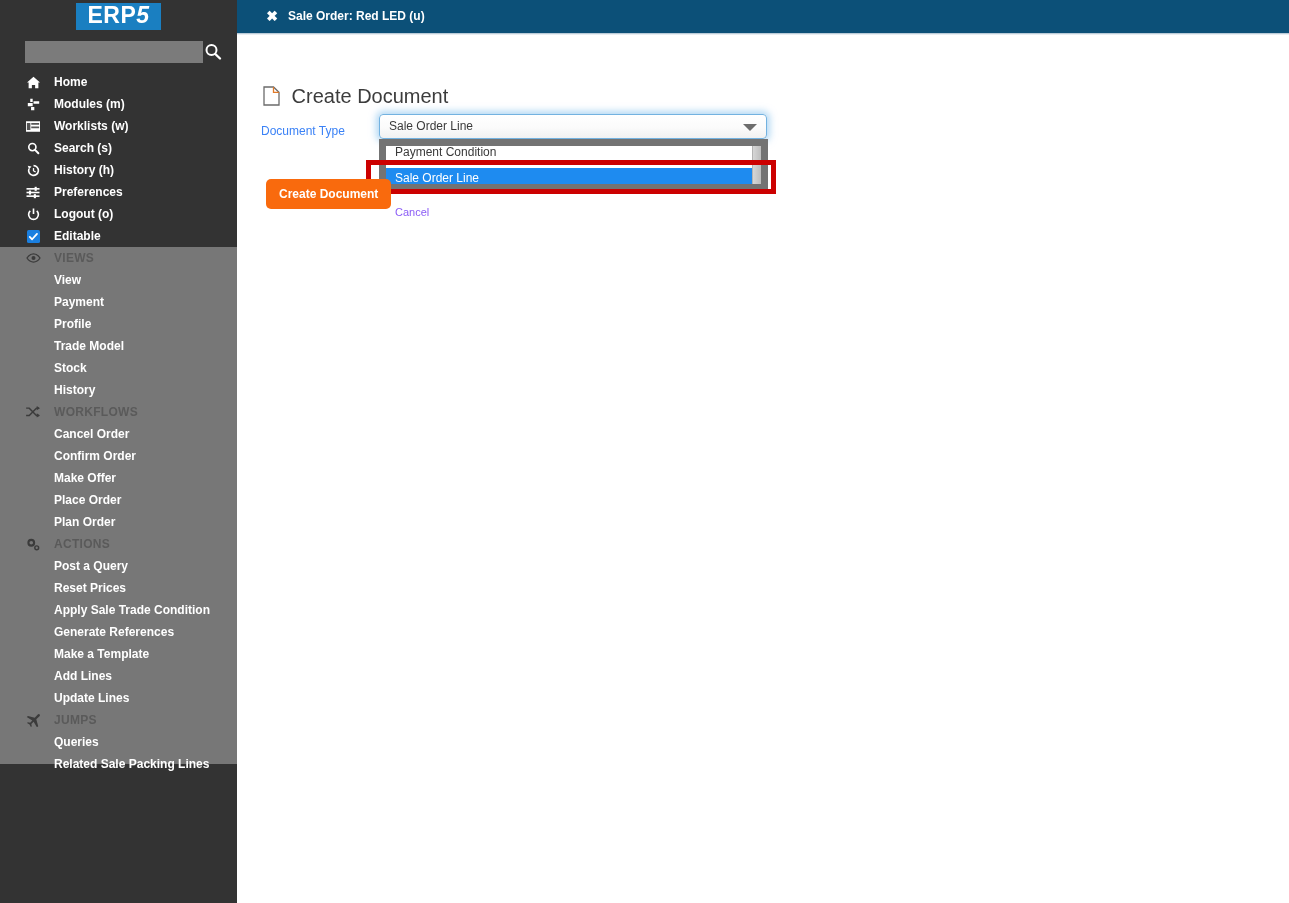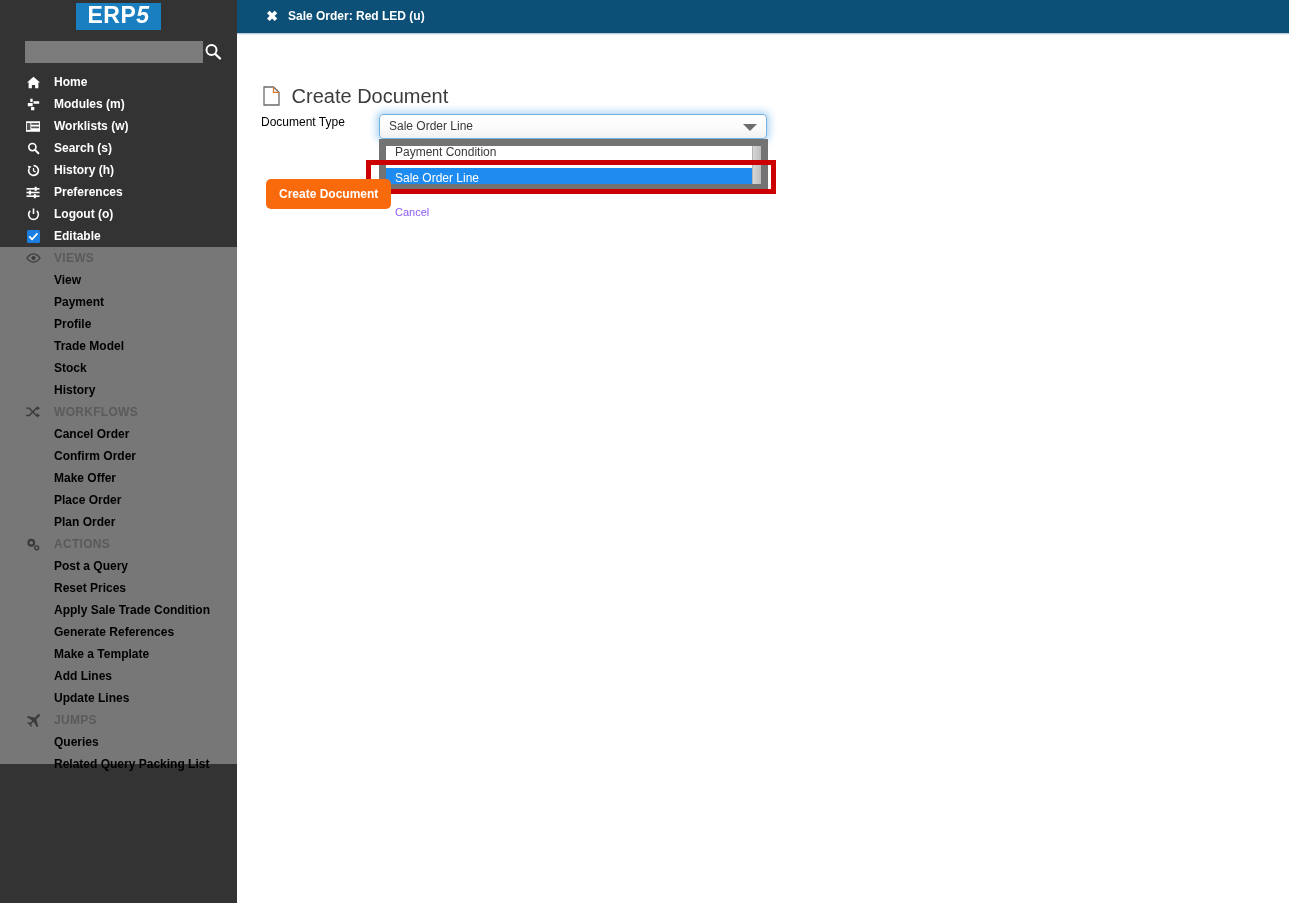--- a/index.html
+++ b/index.html
@@ -64,21 +64,21 @@
     font-size:12px; font-weight:bold; color:#5a5a5a;
     letter-spacing:.3px;
   }
   .sect-head .ico {
     position:absolute; left:24px; top:0; width:18px; height:22px;
     display:flex; align-items:center; justify-content:center; color:#3b3b3b;
   }
   .sect-head .lbl { position:absolute; left:54px; top:0; }
   .sect-item {
     position:relative; height:22px; line-height:22px;
-    font-size:12px; font-weight:bold; color:#000000; cursor:pointer;
+    font-size:12px; font-weight:bold; color:#ffffff; cursor:pointer;
   }
   .sect-item .lbl { position:absolute; left:54px; top:0; white-space:nowrap; }
 
   
   #header {
     position:absolute; left:237px; top:0; width:1052px; height:33px;
     background:#0c5078;
   }
   #header .close-x {
     position:absolute; left:27px; top:7px; width:16px; height:18px;
@@ -97,22 +97,22 @@
   
   #main { position:absolute; left:240px; top:35px; width:1049px; height:868px; background:#fff; }
 
   .page-title {
     position:absolute; left:23px; top:50px;
     font-size:20px; color:#3c3c3c; white-space:nowrap;
   }
   .doc-icon { display:inline-block; vertical-align:-3px; margin-right:6px; }
 
   .field-label {
-    position:absolute; left:21px; top:80px;
-    font-size:12px; color:#000000;
+    position:absolute; left:21px; top:89px;
+    font-size:12px; color:#3b82f6;
   }
 
   
   .select-glow {
     position:absolute; left:139px; top:79px; width:388px; height:25px;
     border-radius:4px;
     box-shadow: 0 0 7px 3px rgba(120,185,235,.55);
   }
   .select-box {
     position:absolute; left:139px; top:79px; width:388px; height:25px;
@@ -370,21 +370,21 @@
           <svg width="14" height="13" viewBox="0 0 16 15">
             <path fill="#3b3b3b" d="M15.4 1.3c-.5-.6-1.3-.4-1.9.2L10 5.2 2.2 3 .8 4.3l6.4 3.9-2.5 2.6-2.6-.5-1 1 3 1.6 1.5 3 1-1-.5-2.6 2.6-2.5 3.9 6.4L14 14.8l-2.2-7.8 3.7-3.6c.6-.6.7-1.4.2-1.9z" transform="translate(0,-0.8)"></path>
           </svg>
         </span>
         <span class="lbl">JUMPS</span>
       </div>
       <div class="sect-item">
           <span class="lbl">Queries</span>
         </div>
       <div class="sect-item">
-          <span class="lbl">Related Query Packing List</span>
+          <span class="lbl">Related Sale Packing Lines</span>
         </div>
     </div>
   </div>
 
   <div id="header">
     <span class="close-x">✖</span>
     <span class="title">Sale Order: Red LED (u)</span>
   </div>
   <div id="header-shadow"></div>
 

